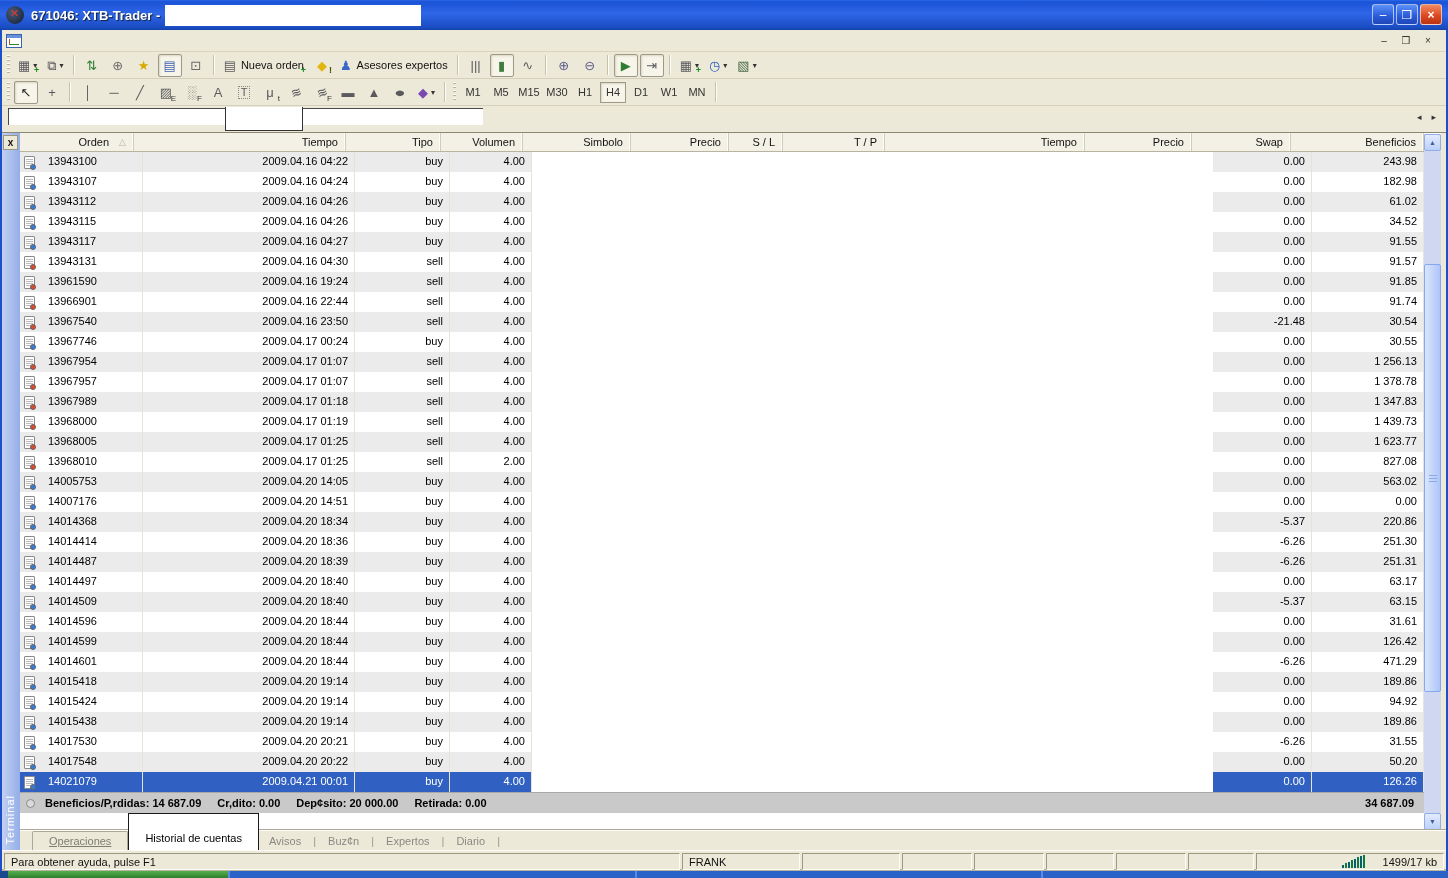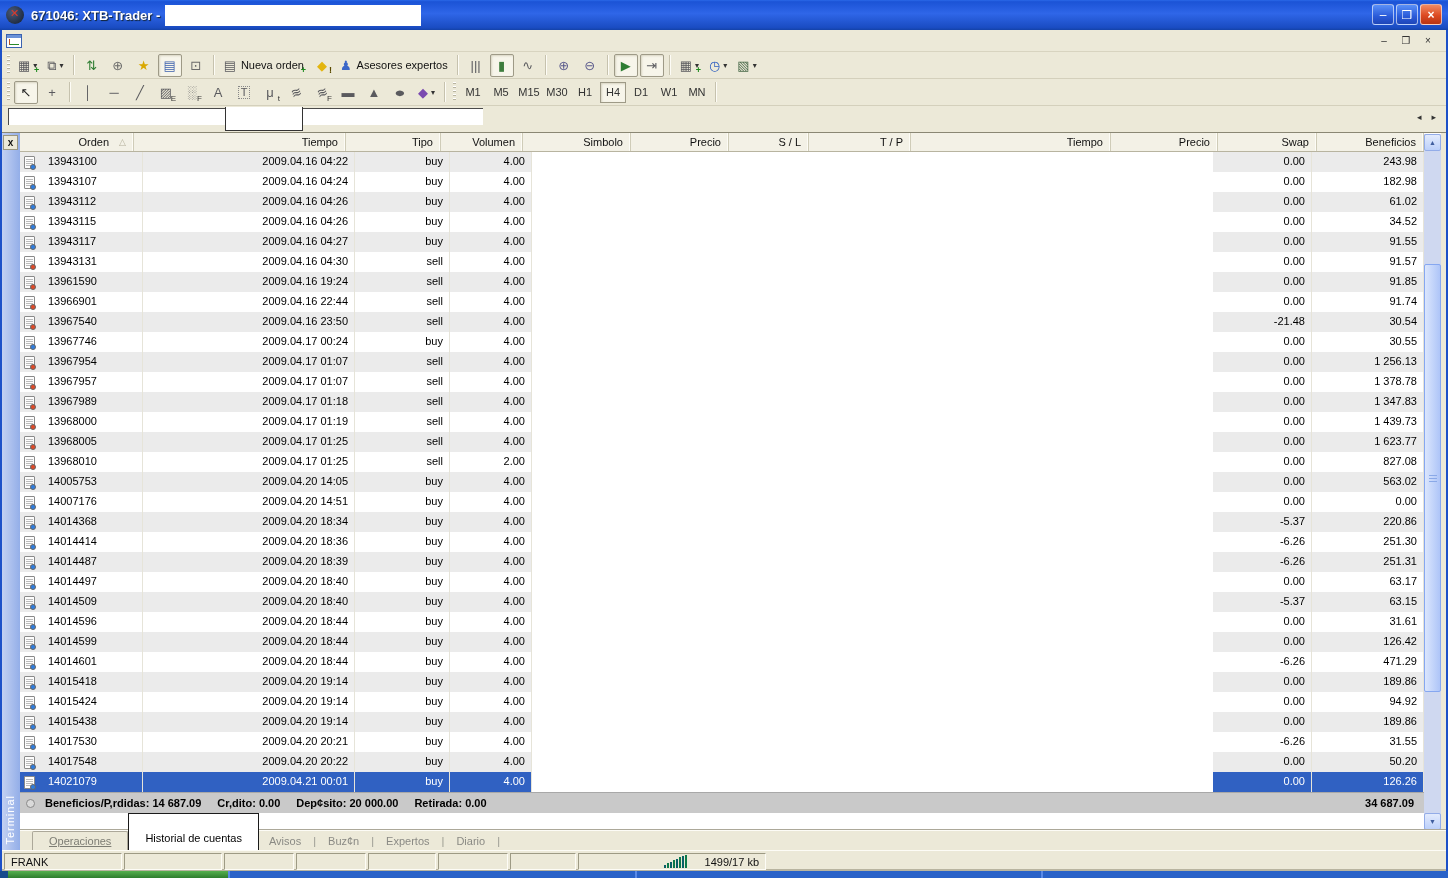--- a/index.html
+++ b/index.html
@@ -64,21 +64,21 @@
     font-size:10px; font-weight:bold; color:#111; display:flex; align-items:center; justify-content:center; }
   .termlabel { position:absolute; left:2px; bottom:6px; writing-mode:vertical-rl; transform:rotate(180deg);
     color:#fff; font-size:11px; letter-spacing:1px; }
 
   .tablewrap { position:absolute; left:18px; top:0; width:1404px; height:697px; }
   .thead { display:flex; height:19px; background:#f3f1e6; border-bottom:1px solid #b8b4a0; }
   .hc { position:relative; font-size:11px; color:#111; display:flex; align-items:center; justify-content:flex-end;
     padding:0 7px; border-right:1px solid #cfccb8; box-shadow:inset -1px 0 #fdfcf6; flex:none; }
   .hc-order { width:114px; justify-content:flex-end; }
   .hc-time{width:212px}.hc-type{width:95px}.hc-volume{width:82px}.hc-symbol{width:108px}.hc-price{width:98px}
-  .hc-sl{width:80px}.hc-tp{width:102px}.hc-time2{width:200px}.hc-price2{width:107px}.hc-swap{width:99px}
+  .hc-sl{width:54px}.hc-tp{width:102px}.hc-time2{width:200px}.hc-price2{width:107px}.hc-swap{width:99px}
   .hc-profit{flex:1 1 auto;}
   .sort { color:#b5b19c; font-size:9px; margin-left:10px; }
 
   .rows { position:relative; height:640px; overflow:hidden; }
   .trow { display:flex; height:20px; background:#fff; }
   .trow.alt { background:#ebebeb; }
   .trow.sel { background:#3061c2; color:#fff; }
   .c { font-size:11px; line-height:19px; padding:0 6px; border-right:1px solid #e6e4d9; white-space:nowrap; overflow:hidden; flex:none; color:inherit; }
   .trow:not(.sel) .c { color:#000; }
   .c.r { text-align:right; }
@@ -1006,20 +1006,21 @@
         <div class="ptab flat">Buz¢n</div>
         <span class="tabsep">|</span>
         <div class="ptab flat">Expertos</div>
         <span class="tabsep">|</span>
         <div class="ptab flat">Diario</div>
         <span class="tabsep">|</span>
       </div>
   </div>
 
   <div class="sbar">
+    <span class="scell help">Para obtener ayuda, pulse F1</span>
     <span class="scell" style="width:118px">FRANK</span>
     <span class="scell" style="width:98px"></span>
     <span class="scell" style="width:70px"></span>
     <span class="scell" style="width:70px"></span>
     <span class="scell" style="width:68px"></span>
     <span class="scell" style="width:70px"></span>
     <span class="scell" style="width:66px"></span>
     <span class="scell" style="width:188px; justify-content:flex-end">
       <span class="bars">
           <i></i>

